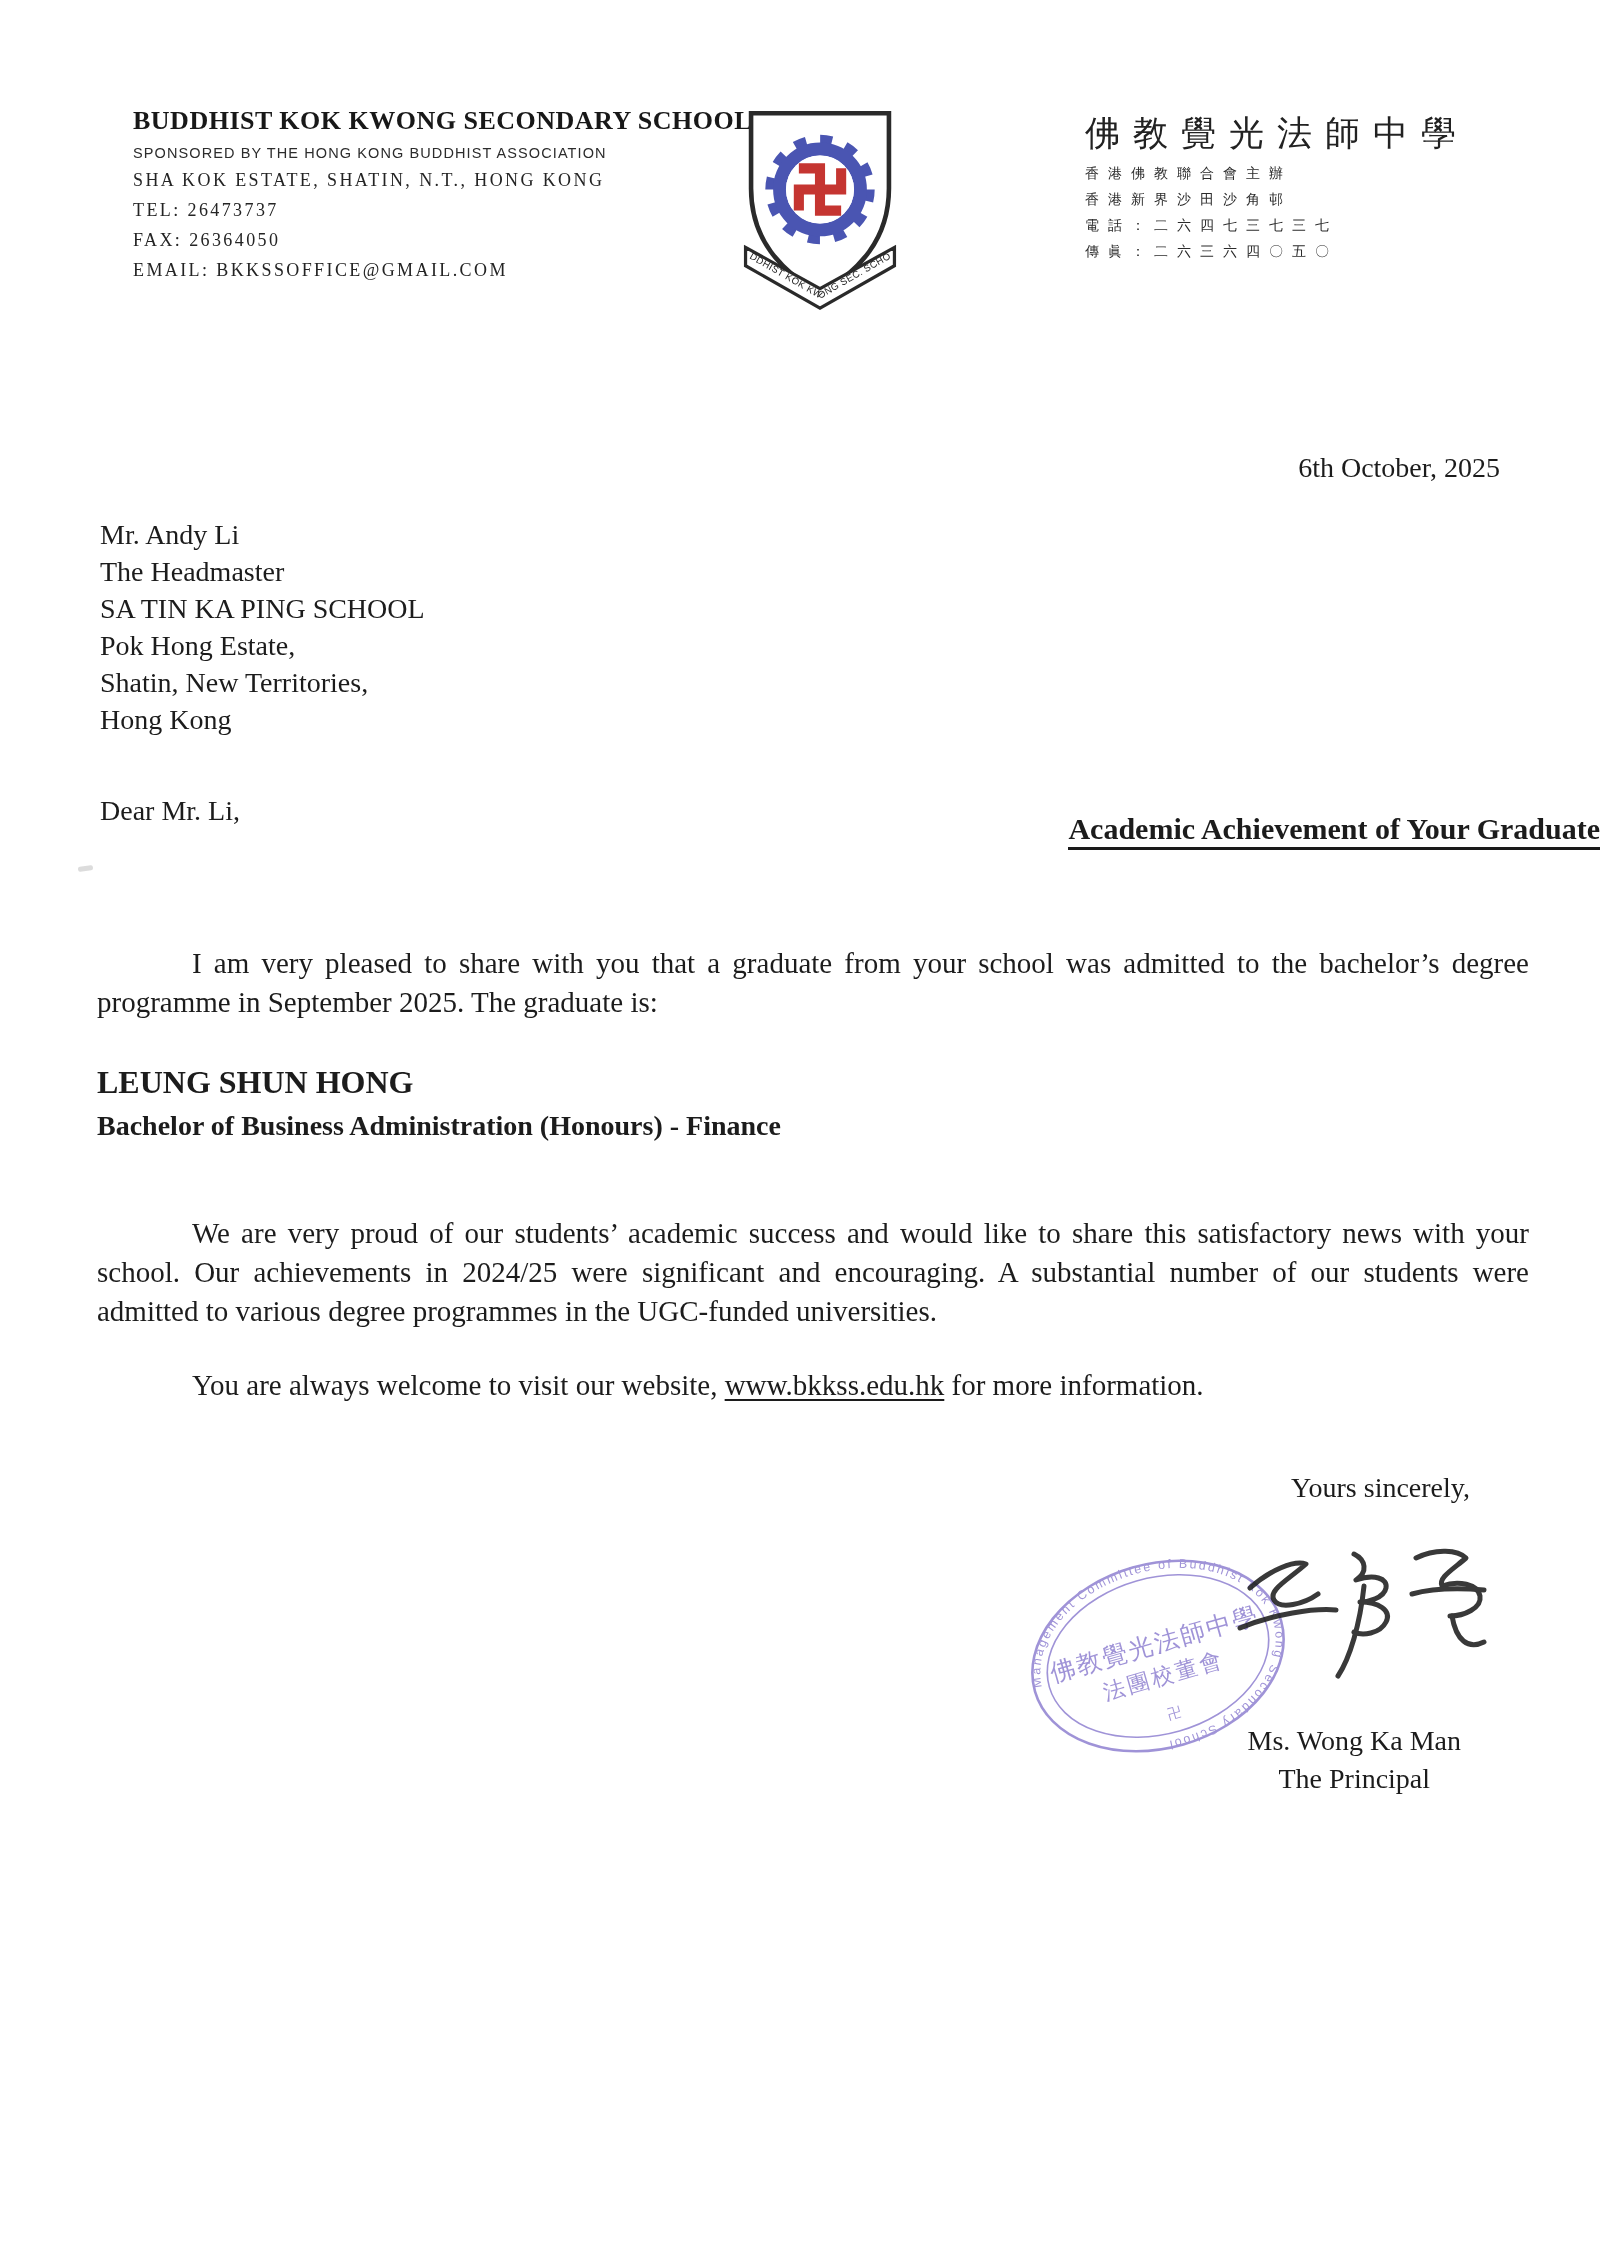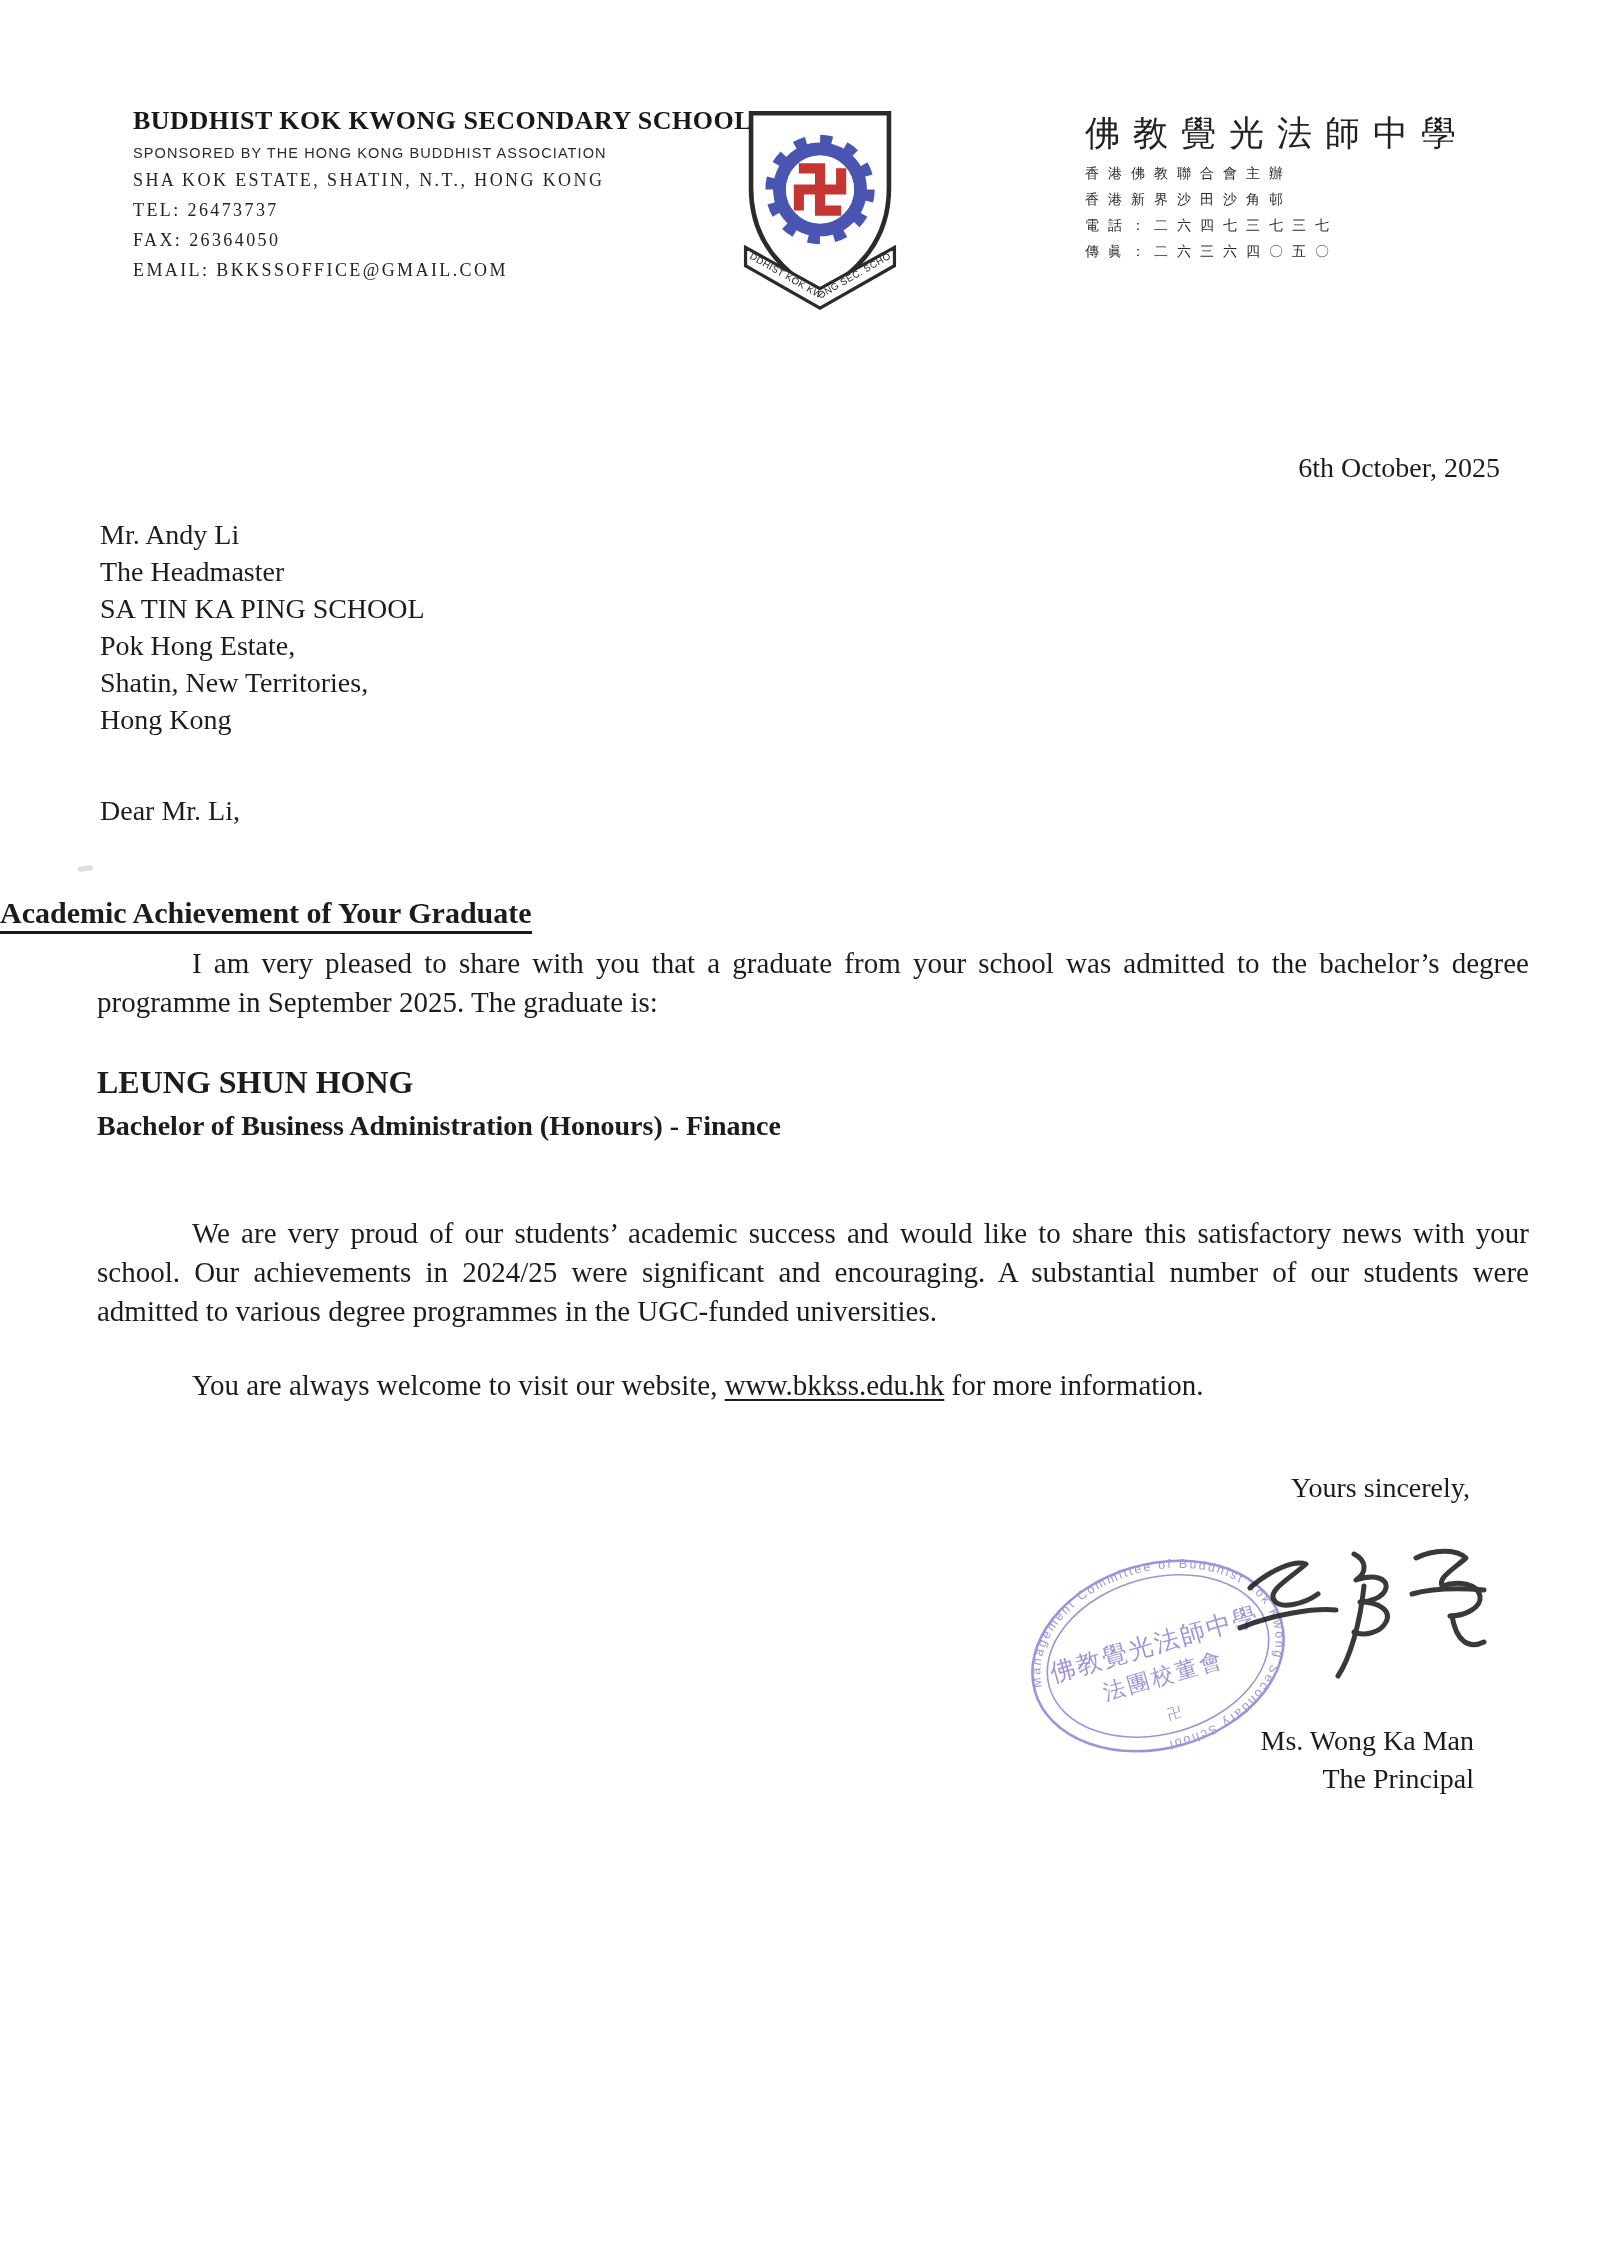--- a/index.html
+++ b/index.html
@@ -14,34 +14,34 @@
   .lh-sponsor   { font-family:"Liberation Sans", sans-serif; font-size:14.5px; letter-spacing:1.1px; color:#2c2c2c; margin-top:9px; white-space:nowrap; }
   .lh-line      { font-size:18px; font-weight:normal; letter-spacing:2.4px; color:#242424; margin-top:9px; white-space:nowrap; }
   .logo-wrap { position:absolute; left:736px; top:104px; width:168px; height:216px; }
   .lh-right { position:absolute; left:1085px; top:110px; width:440px; }
   .lh-school-zh { font-size:35px; letter-spacing:13px; color:#222; white-space:nowrap; }
   .lh-zh-line   { font-size:14px; letter-spacing:9px; color:#2a2a2a; margin-top:8px; white-space:nowrap; }
   
   .date { position:absolute; right:100px; top:452px; font-size:28px; }
   .recipient { position:absolute; left:100px; top:516px; font-size:28px; line-height:37px; }
   .salutation { position:absolute; left:100px; top:795px; font-size:28px; }
-  .subject { position:absolute; left:0; top:896px; width:1600px; text-align:left; }
+  .subject { position:absolute; left:0; top:812px; width:1600px; text-align:right; }
   .subject span { font-size:30px; font-weight:bold; border-bottom:3px solid #1a1a1a; padding-bottom:2px; }
   .para { position:absolute; left:97px; width:1432px; font-size:29px; line-height:39px; text-align:justify; text-indent:95px; }
   .p1 { top:944px; }
   .grad { position:absolute; left:97px; top:1060px; line-height:44px; }
   .grad-name { font-size:32px; font-weight:bold; }
   .grad-line { font-size:28px; font-weight:bold; }
   .p2 { top:1214px; }
   .p3 { top:1366px; text-align:left; }
   .weblink { text-decoration:underline; text-underline-offset:4px; }
   .closing { position:absolute; right:130px; top:1472px; font-size:28px; }
   .stamp-wrap { position:absolute; left:1008px; top:1538px; width:300px; height:238px; opacity:0.82; }
   .sig-wrap { position:absolute; left:1228px; top:1524px; width:290px; height:214px; }
-  .signer { position:absolute; right:126px; top:1722px; font-size:28px; text-align:right; line-height:38px; }
+  .signer { position:absolute; right:139px; top:1722px; font-size:28px; text-align:center; line-height:38px; }
   .artifact { position:absolute; left:78px; top:866px; width:15px; height:5px; background:#dcdcdc; transform:rotate(-8deg); border-radius:2px; }
 </style>
 </head>
 <body>
 
 <div class="page">
 
   <div class="lh-left">
     <div class="lh-school-en">BUDDHIST KOK KWONG SECONDARY SCHOOL</div>
     <div class="lh-sponsor">SPONSORED BY THE HONG KONG BUDDHIST ASSOCIATION</div>

